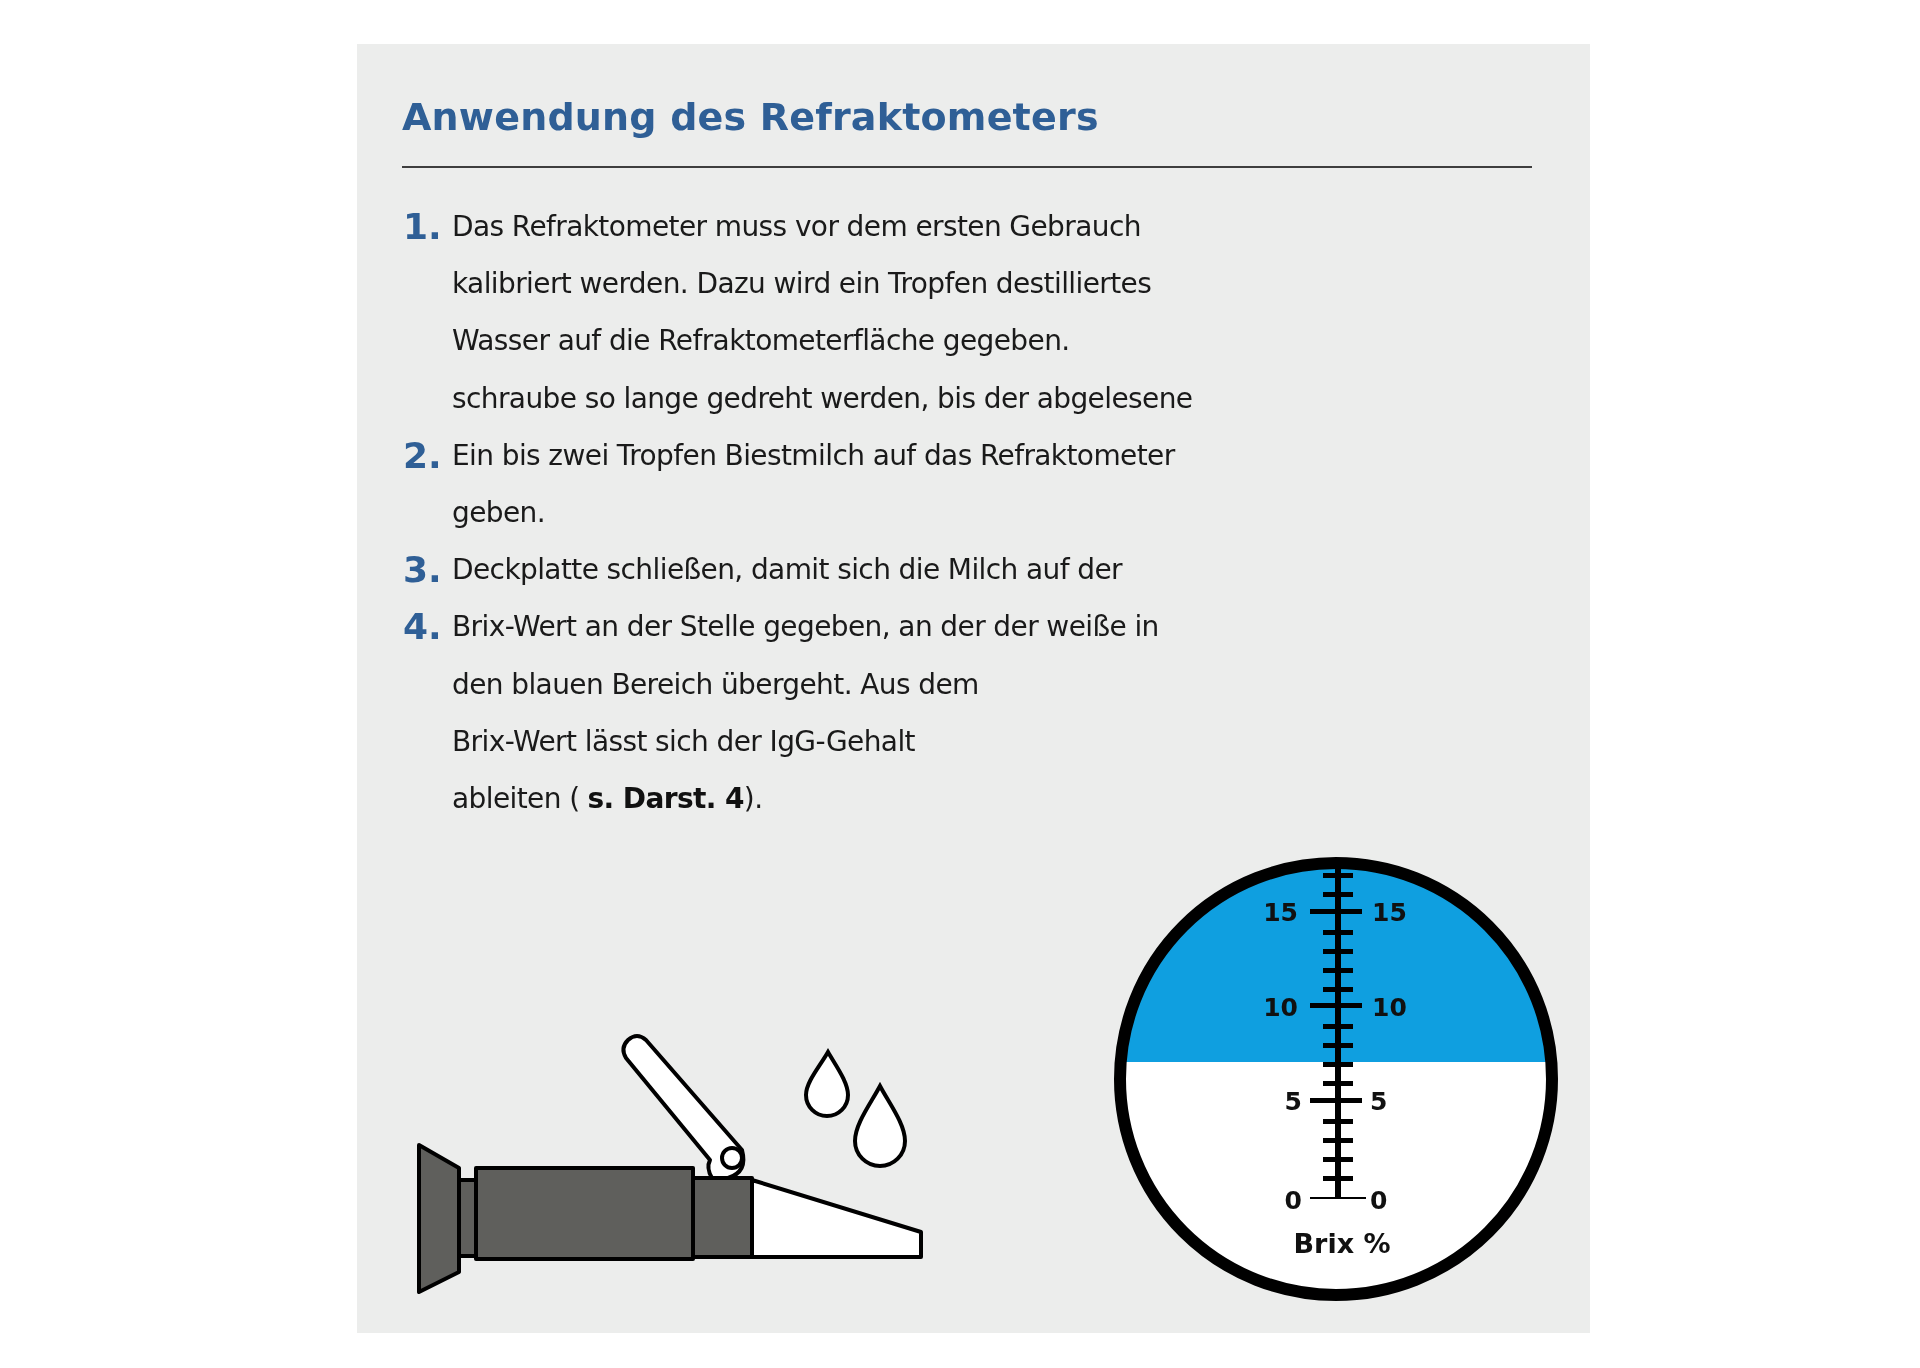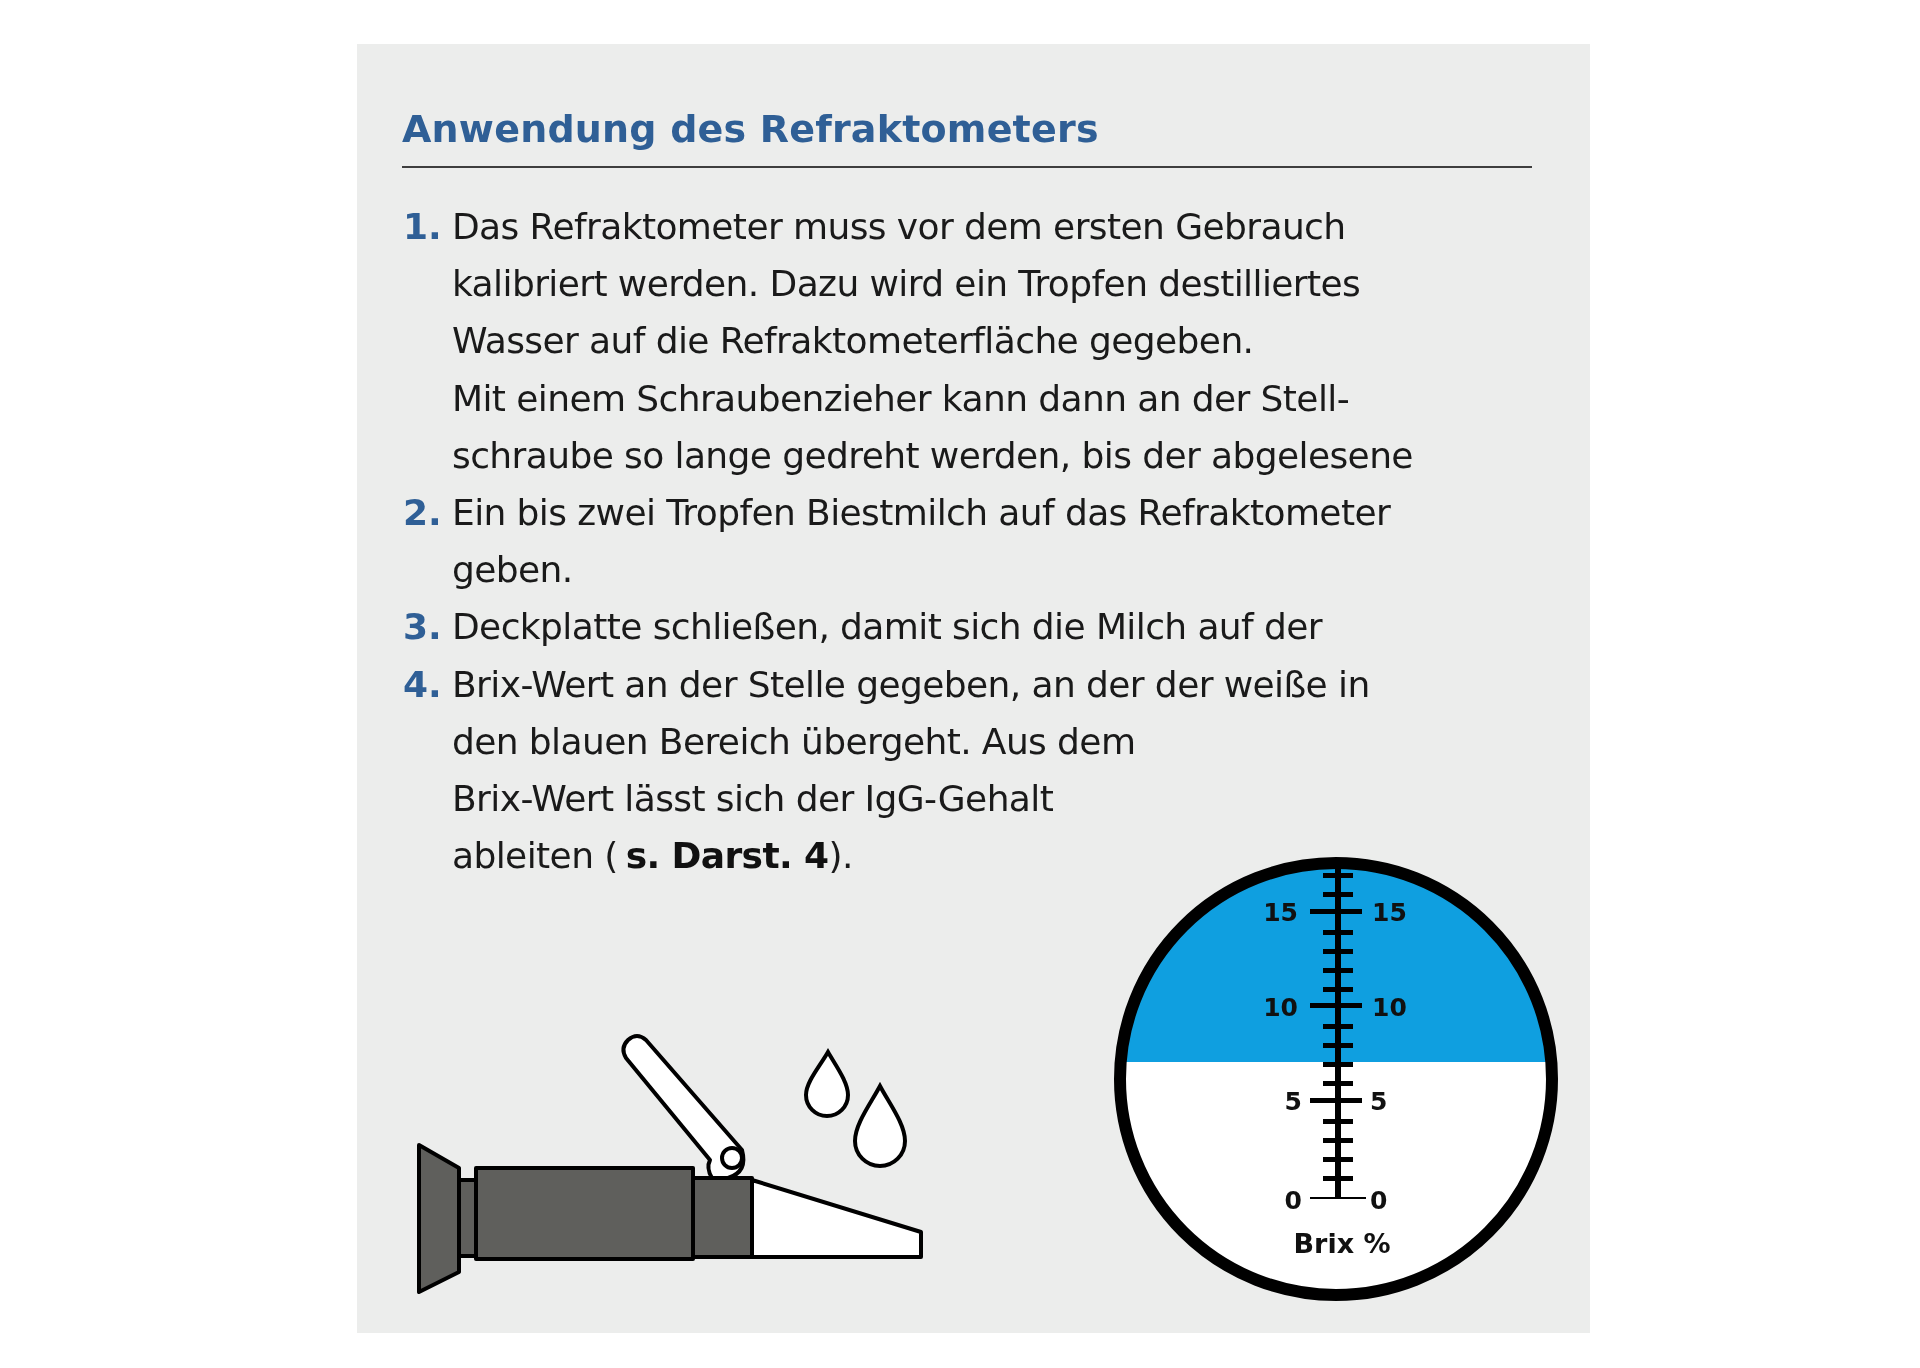--- a/index.html
+++ b/index.html
@@ -6,21 +6,21 @@
   body {
     width: 1920px; height: 1368px; background: #ffffff;
     position: relative; overflow: hidden;
     font-family: "Liberation Sans", "DejaVu Sans", sans-serif;
   }
   .panel {
     position: absolute; left: 357px; top: 44px; width: 1233px; height: 1289px;
     background: #ecedec;
   }
   .title {
-    position: absolute; left: 402px; top: 104px;
+    position: absolute; left: 402px; top: 92px;
     font-family: "DejaVu Sans", sans-serif;
     font-weight: bold; font-size: 38px; letter-spacing: 0.2px;
     color: #2f5f96; white-space: nowrap; line-height: 50px;
   }
   .rule {
     position: absolute; left: 402px; top: 166px; width: 1130px; height: 2px;
     background: #3e3e3e;
   }
   .steps {
     position: absolute; left: 403px; top: 198px; width: 1140px;
@@ -28,21 +28,21 @@
   }
   .step { position: relative; padding-left: 49px; }
   .step-num {
     position: absolute; left: 0; top: 0;
     font-family: "DejaVu Sans", sans-serif; font-weight: bold;
     color: #2f5f96; font-size: 36px; line-height: 57.2px;
   }
   .line {
     display: block; white-space: nowrap;
     font-family: "DejaVu Sans", sans-serif;
-    font-size: 36px; line-height: 57.2px; color: #1a1a1a;
+    font-size: 28px; line-height: 57.2px; color: #1a1a1a;
     letter-spacing: -0.6px;
   }
   .ref { font-weight: 600; color: #111; margin-left: 8px; }
   svg.art { position: absolute; left: 0; top: 0; }
   .scale-label {
     font-family: "DejaVu Sans", sans-serif; font-weight: bold; font-size: 25px; fill: #111;
   }
   .brix-label {
     font-family: "DejaVu Sans", sans-serif; font-weight: bold; font-size: 27px; fill: #111;
   }
@@ -54,21 +54,20 @@
 
 <div class="title">Anwendung des Refraktometers</div>
 <div class="rule"></div>
 
 <ol class="steps">
   <li class="step">
     <span class="step-num">1.</span>
     <span class="line">Das Refraktometer muss vor dem ersten Gebrauch</span>
     <span class="line">kalibriert werden. Dazu wird ein Tropfen destilliertes</span>
     <span class="line">Wasser auf die Refraktometerfläche gegeben.</span>
-    <span class="line">Mit einem Schraubenzieher kann dann an der Stell-</span>
     <span class="line">schraube so lange gedreht werden, bis der abgelesene</span>
   </li>
   <li class="step">
     <span class="step-num">2.</span>
     <span class="line">Ein bis zwei Tropfen Biestmilch auf das Refraktometer</span>
     <span class="line">geben.</span>
   </li>
   <li class="step">
     <span class="step-num">3.</span>
     <span class="line">Deckplatte schließen, damit sich die Milch auf der</span>

